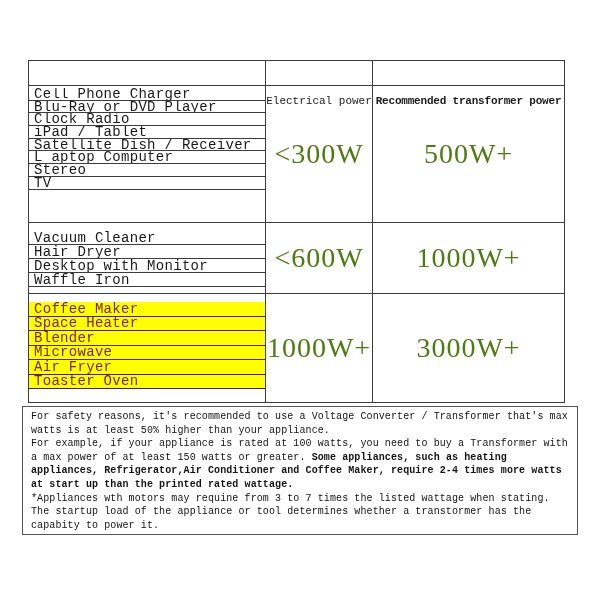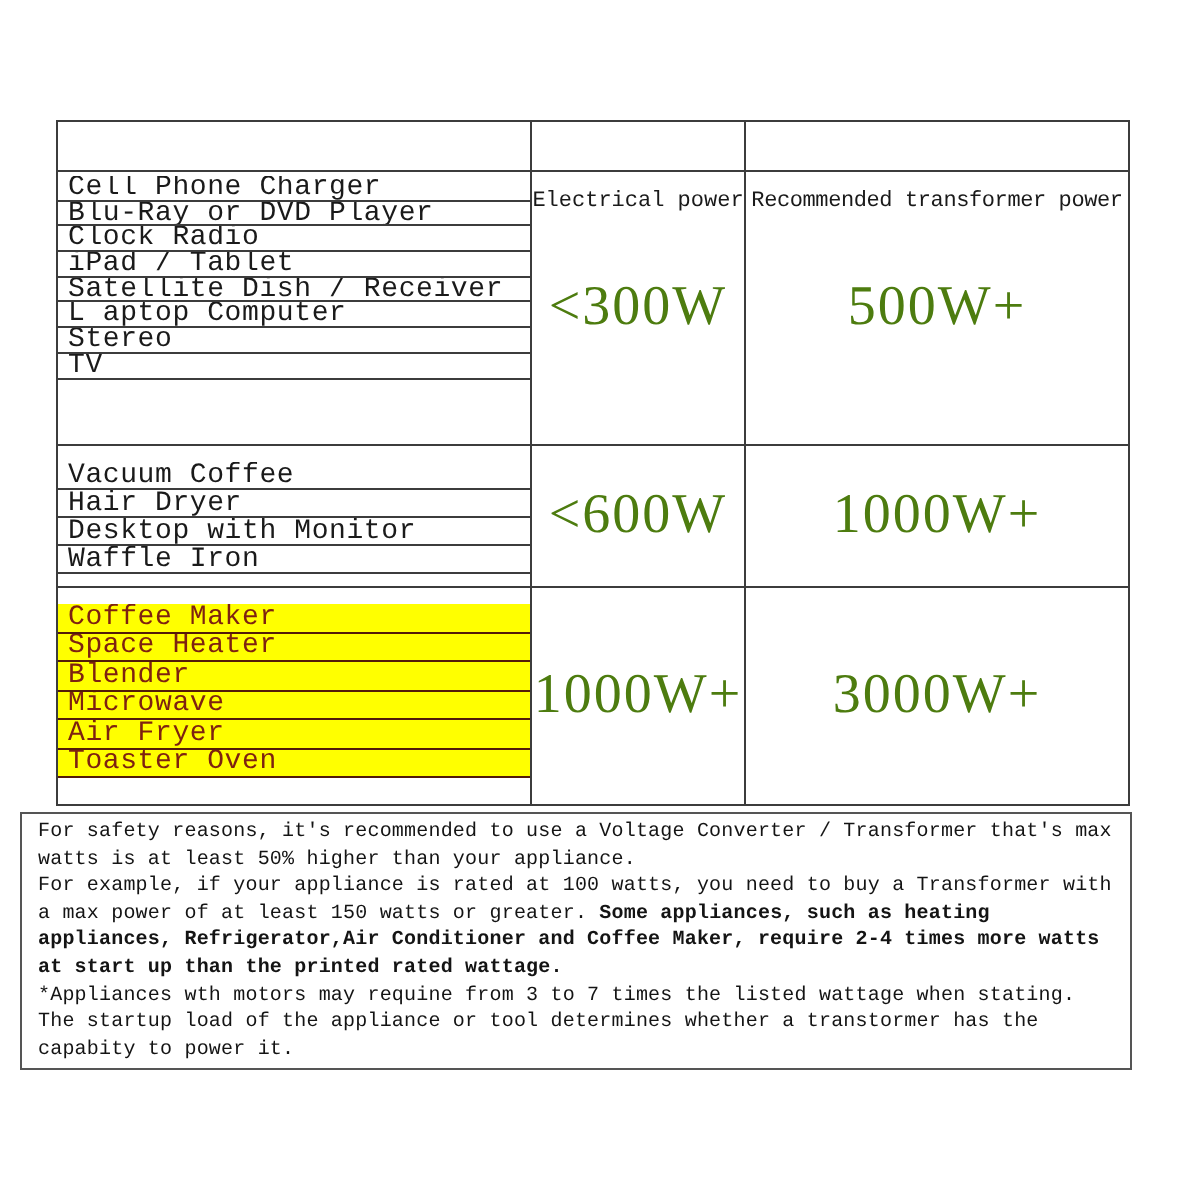--- a/index.html
+++ b/index.html
@@ -10,21 +10,21 @@
     color:var(--txt,#1a1a1a);
   }
   .tbl { position:absolute; left:28px; top:60px; width:537px; height:343px; }
   .vline { position:absolute; top:0; bottom:0; width:1px; background:var(--grid,#3c3c3c); }
   .hline { position:absolute; left:0; right:0; height:1px; background:var(--grid,#3c3c3c); }
   .hdr-cell {
     position:absolute; top:1px; height:23px;
     display:flex; align-items:center; justify-content:center;
     font-size:11px; white-space:nowrap; overflow:hidden;margin-top:28px;
   }
-  .hdr-bold { font-weight:normal; letter-spacing:-0.2px; }
+  .hdr-bold { font-weight:bold; letter-spacing:-0.2px; }
   .applist { position:absolute; left:1px; width:236px; }
   .app-row {
     display:flex; align-items:center;
     border-bottom:1px solid var(--grid,#3c3c3c);
     padding-left:5px; font-size:14px; letter-spacing:0.3px;
     white-space:nowrap; overflow:hidden;
   }
   .g1 .app-row { height:12.7px; }
   .g2 .app-row { height:14px; }
   .g3 .app-row {
@@ -32,21 +32,21 @@
     background:var(--hl-bg,#ffff00);
     color:var(--hl-txt,#7e2210);
     border-bottom-color:var(--hl-brd,#531b08);
   }
   .bigval {
     position:absolute; display:flex; align-items:center; justify-content:center;
     font-family:"Liberation Serif","DejaVu Serif",serif;
     font-size:28px; letter-spacing:1px; color:#4d7c0f;
   }
   .footer-box {
-    position:absolute; left:10px; top:406px; width:556px; height:129px;
+    position:absolute; left:22px; top:406px; width:556px; height:129px;
     border:1px solid #555; padding:3px 8px;
     font-size:10px; line-height:13.6px; letter-spacing:0.1px; color:#141414;
   }
   .footer-box b { font-weight:bold; }
 </style>
 </head>
 <body>
 
 <div>
 
@@ -71,21 +71,21 @@
       <div class="app-row">Blu-Ray or DVD Player</div>
       <div class="app-row">Clock Radio</div>
       <div class="app-row">iPad / Tablet</div>
       <div class="app-row">Satellite Dish / Receiver</div>
       <div class="app-row">L aptop Computer</div>
       <div class="app-row">Stereo</div>
       <div class="app-row">TV</div>
     </div>
 
     <div class="applist g2" style="top:171px">
-      <div class="app-row">Vacuum Coffee</div>
+      <div class="app-row">Vacuum Cleaner</div>
       <div class="app-row">Hair Dryer</div>
       <div class="app-row">Desktop with Monitor</div>
       <div class="app-row">Waffle Iron</div>
     </div>
 
     <div class="applist g3" style="top:242px">
       <div class="app-row">Coffee Maker</div>
       <div class="app-row">Space Heater</div>
       <div class="app-row">Blender</div>
       <div class="app-row">Microwave</div>

